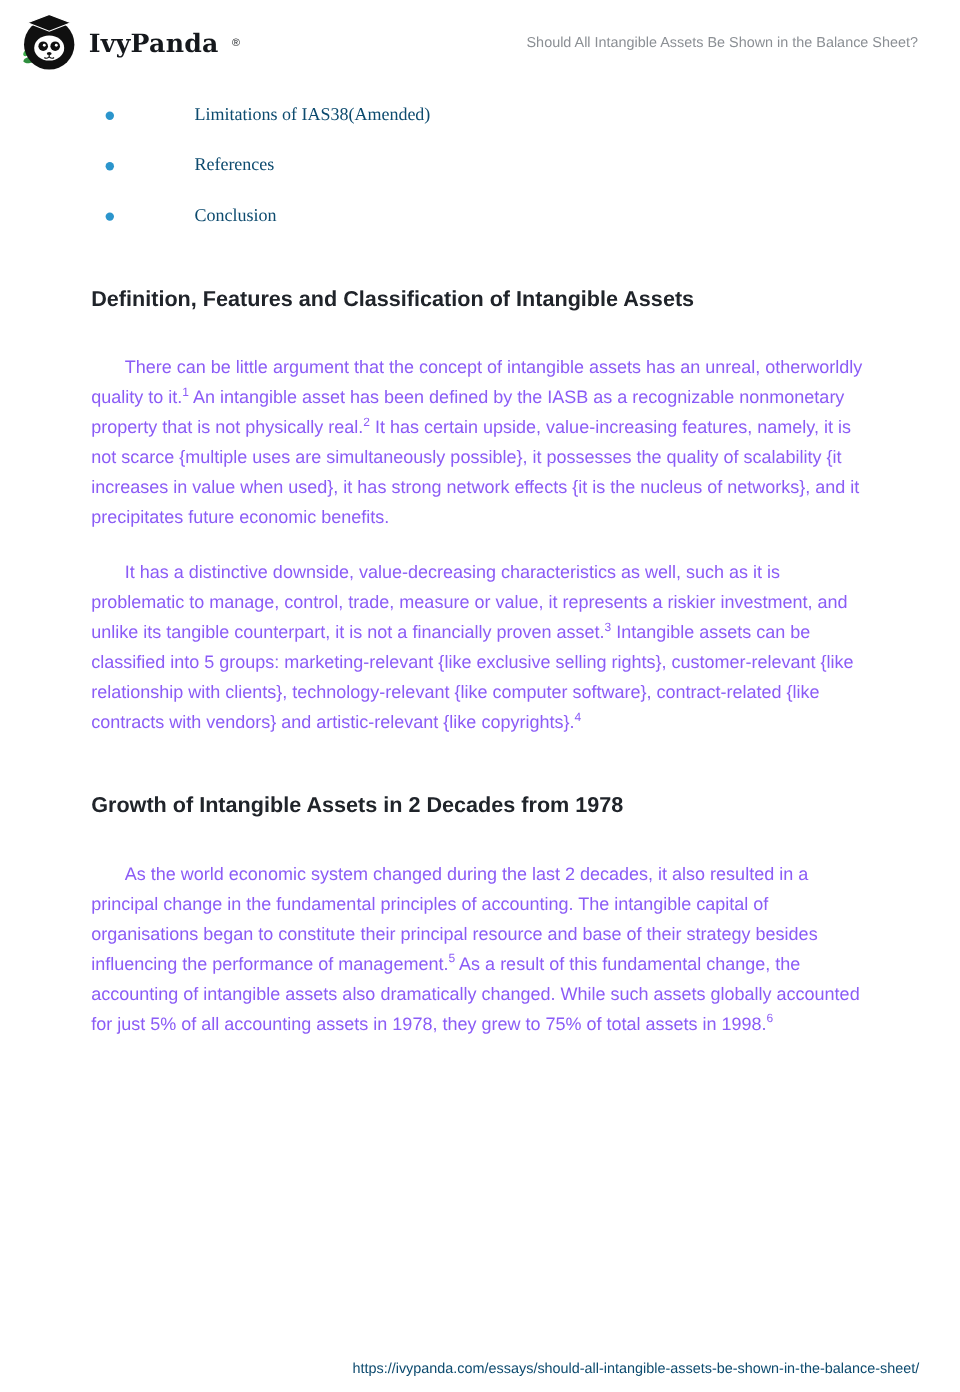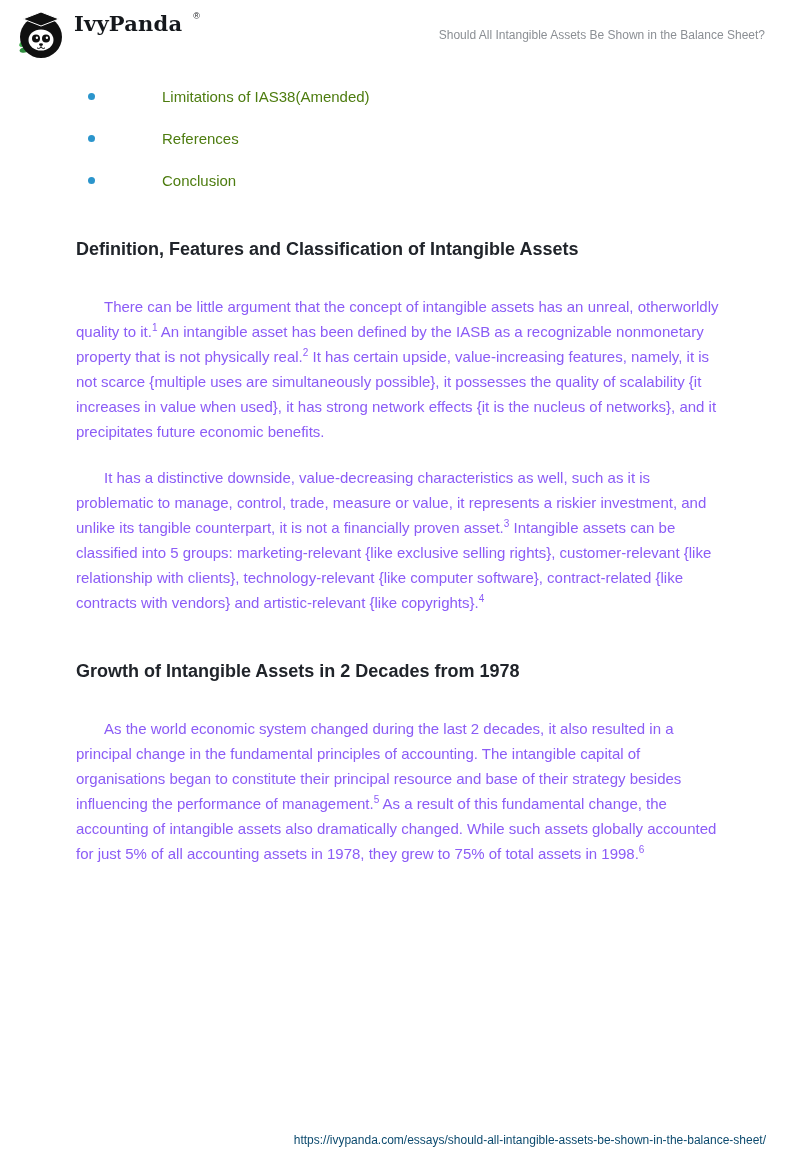--- a/index.html
+++ b/index.html
@@ -16,21 +16,21 @@
 
   
   .header {
     display: flex;
     align-items: center;
     padding: 10px 35px 0 18px;
     height: 50px;
   }
   .brand {
     display: flex;
-    align-items: flex-start;
+    align-items: center;
     gap: 10px;
     cursor: pointer;
   }
   .brand-name {
     font-family: "DejaVu Serif", serif;
     font-weight: 700;
     font-size: 21px;
     color: #15181c;
     letter-spacing: 0.2px;
   }
@@ -54,21 +54,22 @@
     list-style: none;
     margin: 24px 0 0 0;
     padding: 0;
   }
   ul.toc li {
     position: relative;
     padding-left: 86px;
     margin-bottom: 17px;
     font-size: 15px;
     line-height: 25px;
-    color: #4d7c0f;
+    color: #0c4a6e;
+    font-family: Liberation Serif, serif;
   }
   .bullet-dot {
     position: absolute;
     left: 12px;
     top: 9px;
     width: 7px;
     height: 7px;
     border-radius: 50%;
     background: #2b95cc;
   }

